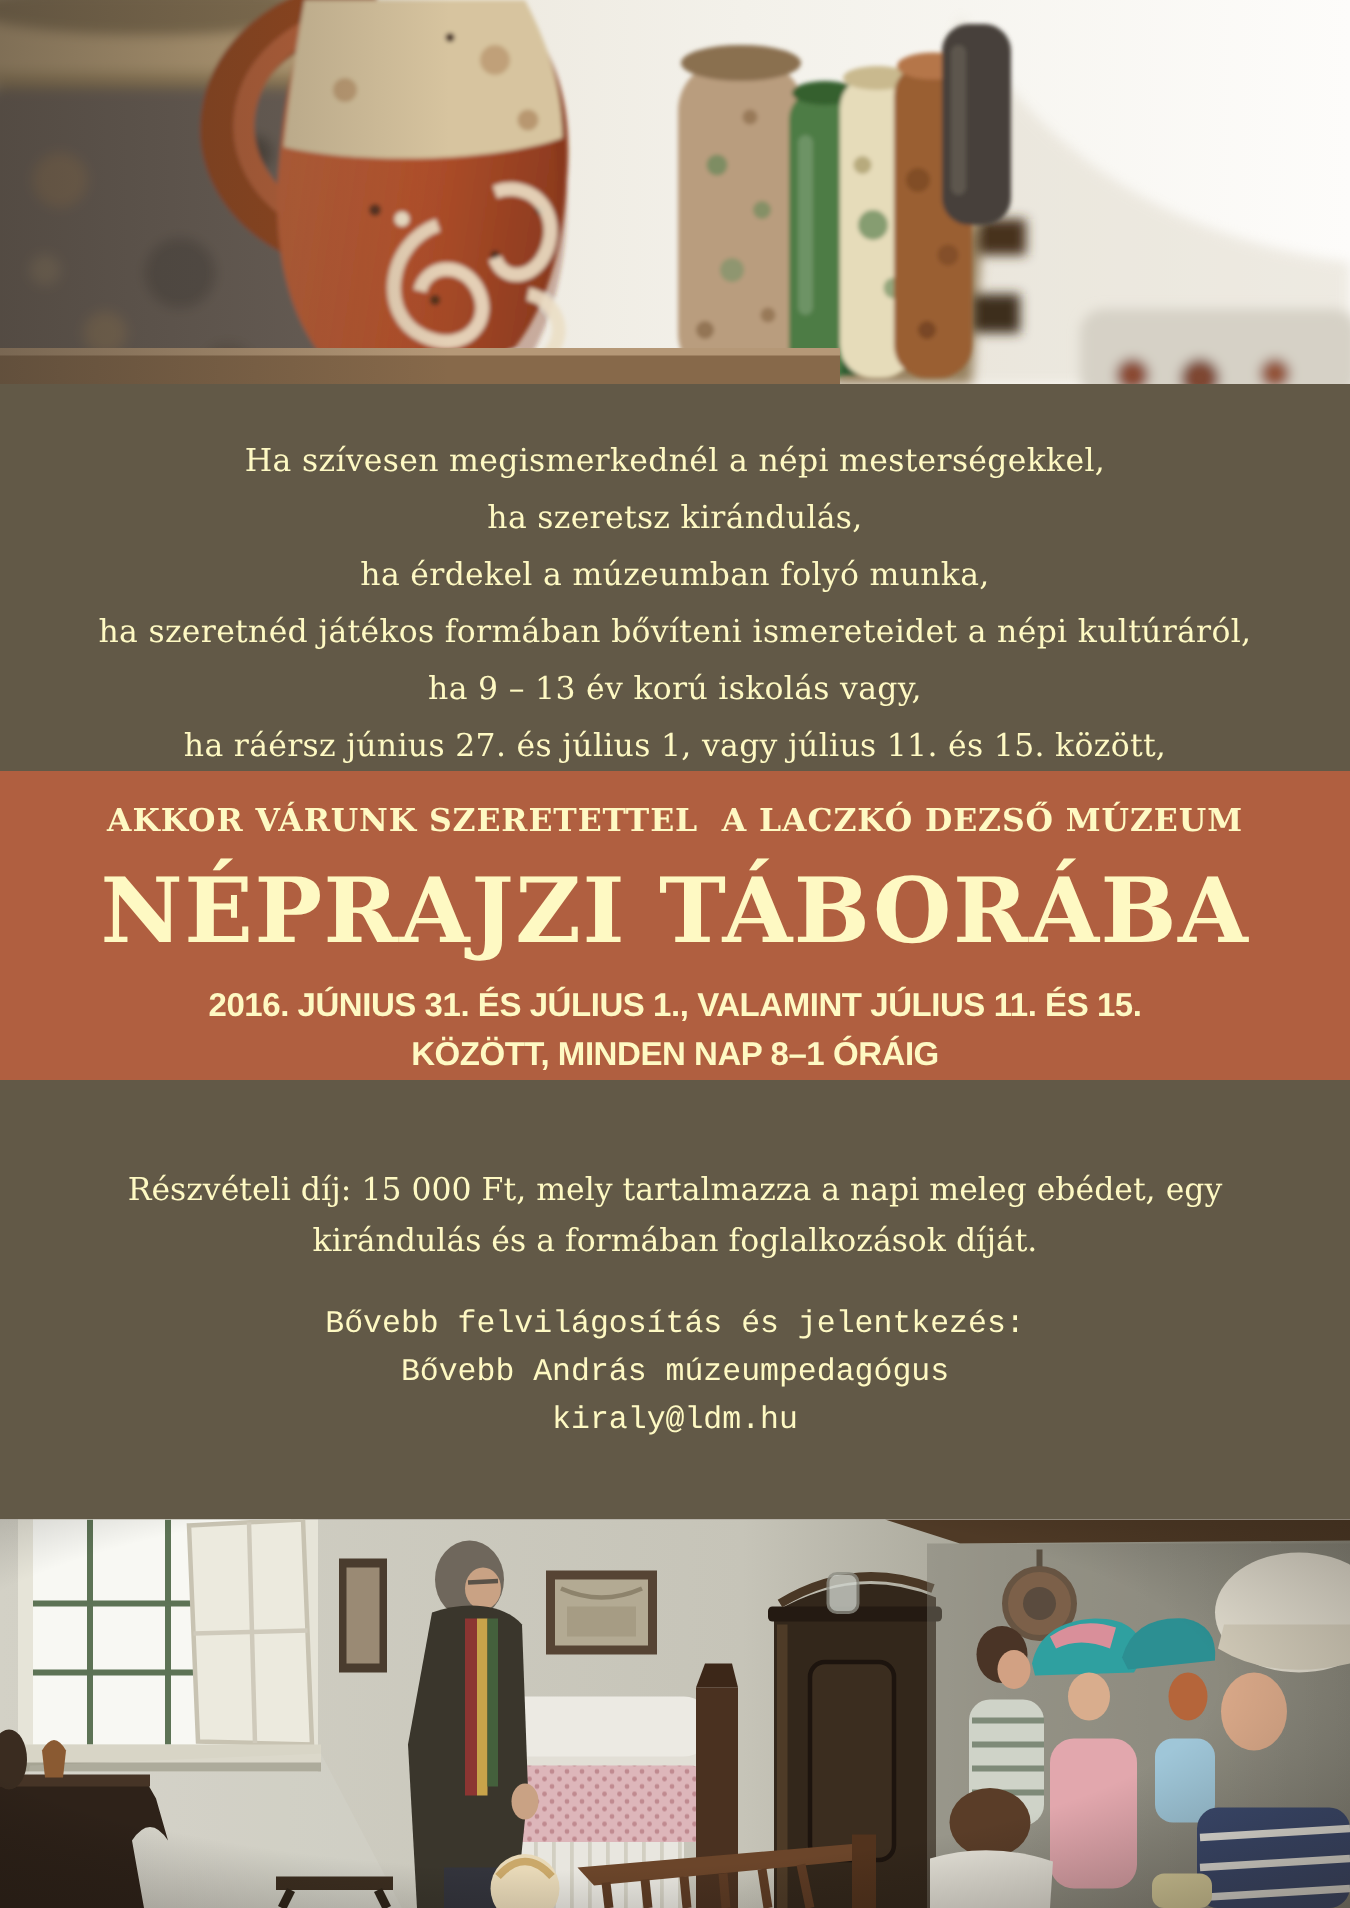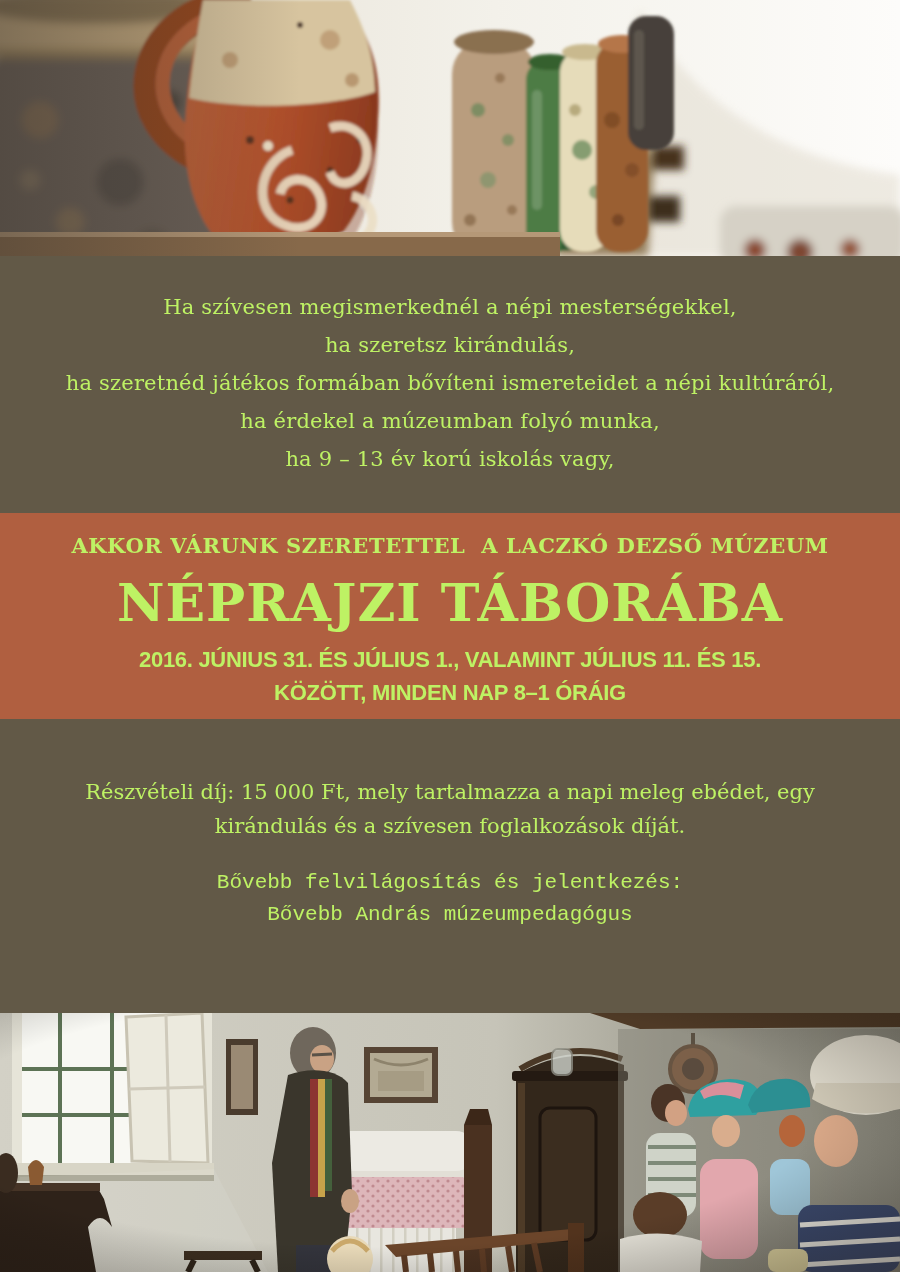--- a/index.html
+++ b/index.html
@@ -1,19 +1,19 @@
 <!DOCTYPE html>
 <html><head>
 <meta charset="utf-8">
 <style>
   html,body{margin:0;padding:0;background:#ffffff;}
   .poster{
     width:900px;height:1272px;position:relative;overflow:hidden;
     font-family:"DejaVu Serif", serif;
-    color:#bef264;
+    color:#fef9c3;
     display:flex;flex-direction:column;
   }
   .photo-top,.photo-bottom{display:block;line-height:0;}
   .photo-top svg,.photo-bottom svg{display:block;}
   .soft{filter:blur(.5px);}
   
   .intro{
     height:258px;background:#625947;box-sizing:border-box;
     padding-top:32px;text-align:center;
   }
@@ -24,21 +24,21 @@
   
   .banner{
     height:208px;background:#b05f40;box-sizing:border-box;
     padding-top:20px;text-align:center;
   }
   .banner .lead{
     margin:0;font-size:21px;font-weight:bold;letter-spacing:.6px;
     white-space:pre-wrap;display:flex;justify-content:center;
   }
   .banner .title{
-    margin:14px 0 10px 0;font-size:52px;font-weight:bold;letter-spacing:1px;
+    margin:14px 0 10px 0;font-size:60px;font-weight:bold;letter-spacing:1px;
     display:flex;justify-content:center;white-space:nowrap;
   }
   .banner .dates{
     margin:0;font-family:"Liberation Sans", sans-serif;font-weight:bold;
     font-size:22px;line-height:33px;letter-spacing:-0.3px;
     display:flex;justify-content:center;white-space:nowrap;
   }
   
   .details{
     height:295px;background:#625947;box-sizing:border-box;
@@ -182,38 +182,40 @@
         <rect x="0" y="232" width="560" height="5" fill="#b59877"></rect>
       </g>
 
       <rect x="0" y="0" width="300" height="256" fill="url(#leftdark)"></rect>
     </svg>
   </div>
 
   <section class="intro">
     <p>Ha szívesen megismerkednél a népi mesterségekkel,</p>
     <p>ha szeretsz kirándulás,</p>
+    <p>ha érdekel a múzeumban folyó munka,</p>
     <p>ha szeretnéd játékos formában bővíteni ismereteidet a népi kultúráról,</p>
-    <p>ha érdekel a múzeumban folyó munka,</p>
     <p>ha 9 – 13 év korú iskolás vagy,</p>
+    <p>ha ráérsz június 27. és július 1, vagy július 11. és 15. között,</p>
   </section>
 
   <section class="banner">
     <p class="lead">AKKOR VÁRUNK SZERETETTEL  A LACZKÓ DEZSŐ MÚZEUM</p>
     <h1 class="title">NÉPRAJZI TÁBORÁBA</h1>
     <p class="dates">2016. JÚNIUS 31. ÉS JÚLIUS 1., VALAMINT JÚLIUS 11. ÉS 15.</p>
     <p class="dates">KÖZÖTT, MINDEN NAP 8–1 ÓRÁIG</p>
   </section>
 
   <section class="details">
     <p>Részvételi díj: 15 000 Ft, mely tartalmazza a napi meleg ebédet, egy</p>
-    <p>kirándulás és a szívesen foglalkozások díját.</p>
+    <p>kirándulás és a formában foglalkozások díját.</p>
     <div class="contact-block">
       <p>Bővebb felvilágosítás és jelentkezés:</p>
       <p>Bővebb András múzeumpedagógus</p>
+      <p>kiraly@ldm.hu</p>
     </div>
   </section>
 
   <div class="photo-bottom">
     <svg class="soft" width="900" height="259" viewBox="0 0 900 259" preserveAspectRatio="none">
       <defs>
         <linearGradient id="wall2" x1="0" y1="0" x2="1" y2="0">
           <stop offset="0" stop-color="#d3d1c6"></stop>
             <stop offset="0.55" stop-color="#c6c4b8"></stop>
             <stop offset="0.75" stop-color="#a5a396"></stop>

